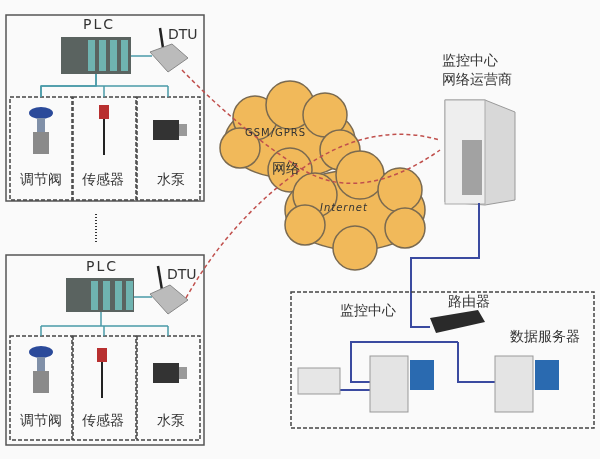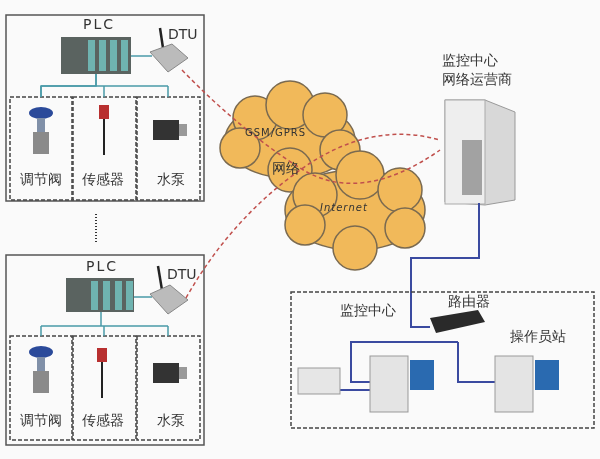--- a/index.html
+++ b/index.html
@@ -142,13 +142,13 @@
 
 <div class="lbl sm" style="left:245px;top:127px;">GSM/GPRS</div>
 <div class="lbl" style="left:272px;top:160px;">网络</div>
 <div class="lbl sm" style="left:320px;top:202px;font-style:italic;">Internet</div>
 
 <div class="lbl" style="left:442px;top:52px;">监控中心</div>
 <div class="lbl" style="left:442px;top:71px;">网络运营商</div>
 
 <div class="lbl" style="left:340px;top:302px;">监控中心</div>
 <div class="lbl" style="left:448px;top:293px;">路由器</div>
-<div class="lbl" style="left:510px;top:328px;">操作员站</div>
+<div class="lbl" style="left:510px;top:328px;">数据服务器</div>
 
 </body></html>

